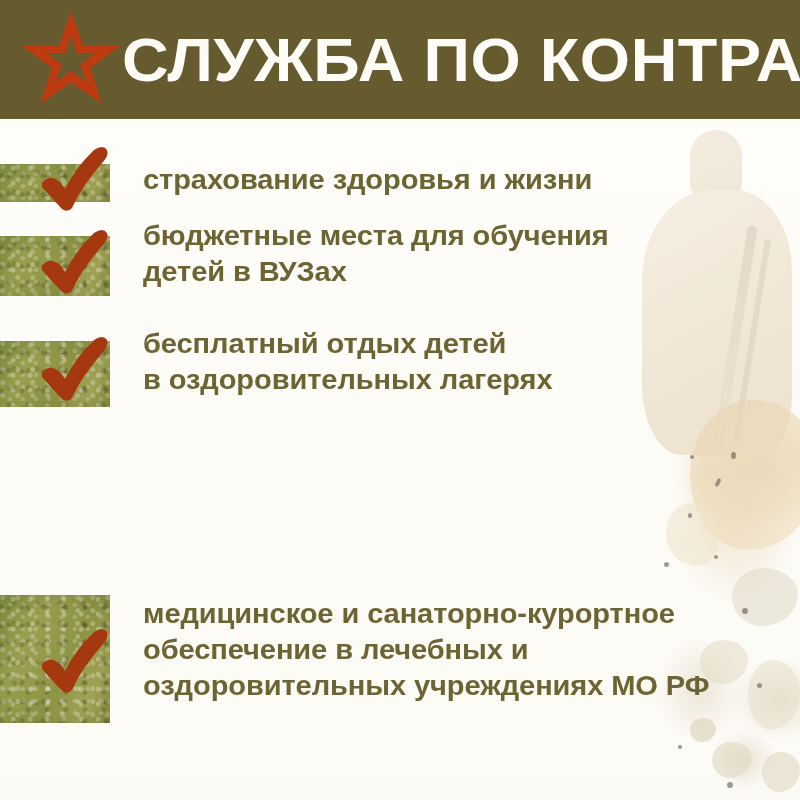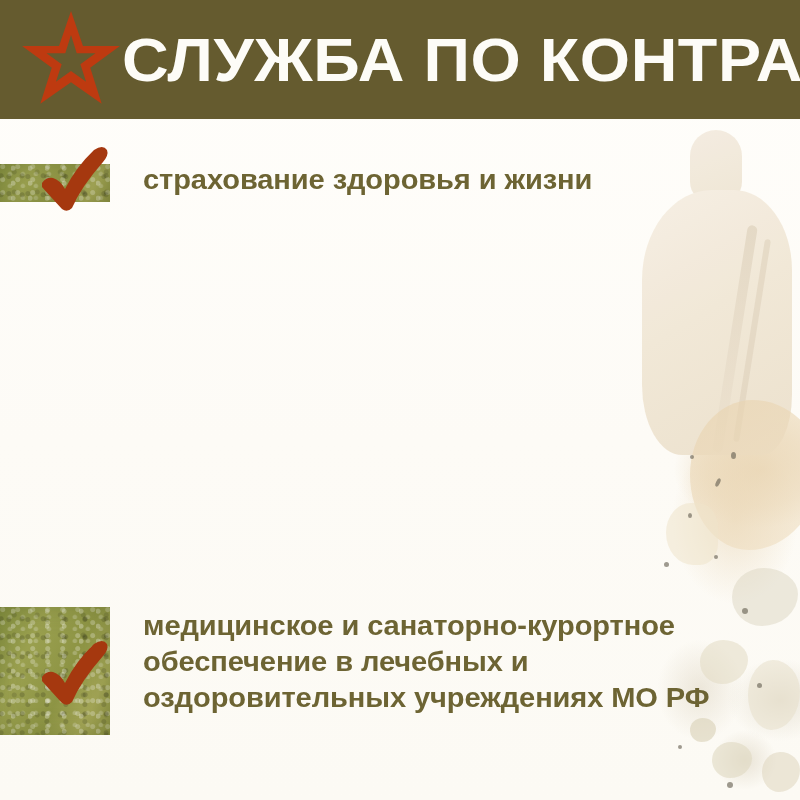--- a/index.html
+++ b/index.html
@@ -223,24 +223,40 @@
   <div class="list">
 
     <div class="row" style="top:0px;height:93px;padding-left:41px;">
       <div class="bar" style="top:45px;width:116px;height:38px;"></div>
       <svg class="check" viewBox="0 0 78 70" style="left:36px;top:24px;">
         <path d="M6 40 Q10 34 17 35 Q24 37 29 46 Q40 24 58 7 Q67 1 71 7 Q73 12 67 19 Q45 44 36 65 Q31 70 26 66 Q14 53 6 44 Z" fill="#a5380f"></path>
       </svg>
       <div class="benefit-text" style="top:42px;">страхование здоровья и жизни</div>
     </div>
 
-
-
-
-    <div class="row" style="top:470px;height:160px;">
+    <div class="row" style="top:93px;height:113px;">
+      <div class="bar" style="top:24px;width:116px;height:60px;"></div>
+      <svg class="check" viewBox="0 0 78 70" style="left:36px;top:14px;">
+        <path d="M6 40 Q10 34 17 35 Q24 37 29 46 Q40 24 58 7 Q67 1 71 7 Q73 12 67 19 Q45 44 36 65 Q31 70 26 66 Q14 53 6 44 Z" fill="#a5380f"></path>
+      </svg>
+      <div class="benefit-text" style="top:5px;">бюджетные места для обучения
+детей в ВУЗах</div>
+    </div>
+
+    <div class="row" style="top:206px;height:113px;">
+      <div class="bar" style="top:16px;width:116px;height:66px;"></div>
+      <svg class="check" viewBox="0 0 78 70" style="left:36px;top:8px;">
+        <path d="M6 40 Q10 34 17 35 Q24 37 29 46 Q40 24 58 7 Q67 1 71 7 Q73 12 67 19 Q45 44 36 65 Q31 70 26 66 Q14 53 6 44 Z" fill="#a5380f"></path>
+      </svg>
+      <div class="benefit-text" style="top:0px;">бесплатный отдых детей
+в оздоровительных лагерях</div>
+    </div>
+
+
+    <div class="row" style="top:458px;height:160px;">
       <div class="bar" style="top:18px;width:116px;height:128px;"></div>
       <svg class="check" viewBox="0 0 78 70" style="left:36px;top:48px;">
         <path d="M6 40 Q10 34 17 35 Q24 37 29 46 Q40 24 58 7 Q67 1 71 7 Q73 12 67 19 Q45 44 36 65 Q31 70 26 66 Q14 53 6 44 Z" fill="#a5380f"></path>
       </svg>
       <div class="benefit-text" style="top:18px;">медицинское и санаторно-курортное
 обеспечение в лечебных и
 оздоровительных учреждениях МО РФ</div>
     </div>
 
   </div>

